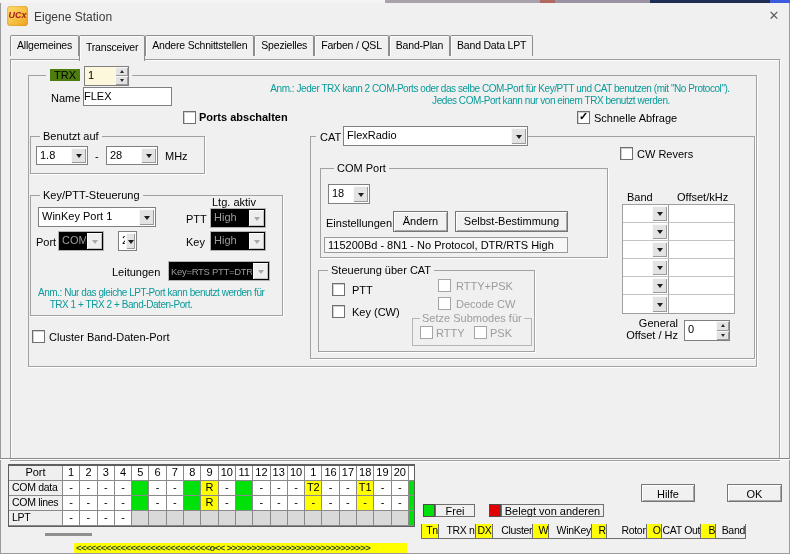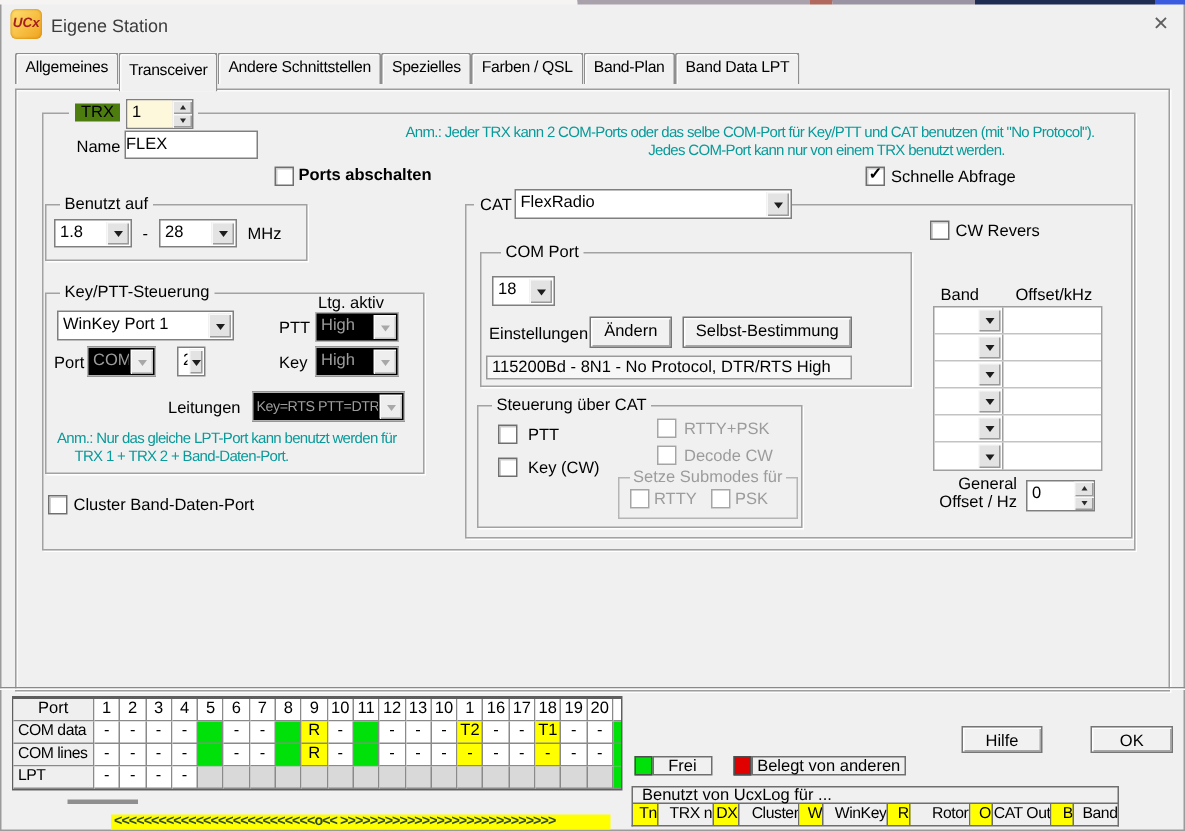--- a/index.html
+++ b/index.html
@@ -416,21 +416,20 @@
   </div>
 <div class="dash"></div>
 <div class="arrows">&lt;&lt;&lt;&lt;&lt;&lt;&lt;&lt;&lt;&lt;&lt;&lt;&lt;&lt;&lt;&lt;&lt;&lt;&lt;&lt;&lt;&lt;&lt;&lt;&lt;&lt;&lt;o&lt;&lt; &gt;&gt;&gt;&gt;&gt;&gt;&gt;&gt;&gt;&gt;&gt;&gt;&gt;&gt;&gt;&gt;&gt;&gt;&gt;&gt;&gt;&gt;&gt;&gt;&gt;&gt;&gt;&gt;&gt;</div>
 
 <div class="swatch" style="left:423px;top:504px;background:#00e10a"></div>
 <div class="lbox" style="left:435px;top:504px;width:40px;height:13px">Frei</div>
 <div class="swatch" style="left:489px;top:504px;background:#e00000"></div>
 <div class="lbox" style="left:501px;top:504px;width:103px;height:13px">Belegt von anderen</div>
 
 <div class="utable">
-  <div class="uhead">Benutzt von UcxLog für ...</div>
   <div class="urow">
       <div class="ucell key" style="width: 17px;">Tn</div>
       <div class="ucell" style="width: 37px;">TRX n</div>
       <div class="ucell key" style="width: 17px;">DX</div>
       <div class="ucell" style="width: 41px;">Cluster</div>
       <div class="ucell key" style="width: 16px;">W</div>
       <div class="ucell" style="width: 43px;">WinKey</div>
       <div class="ucell key" style="width: 15px;">R</div>
       <div class="ucell" style="width: 40px;">Rotor</div>
       <div class="ucell key" style="width: 15px;">O</div>

